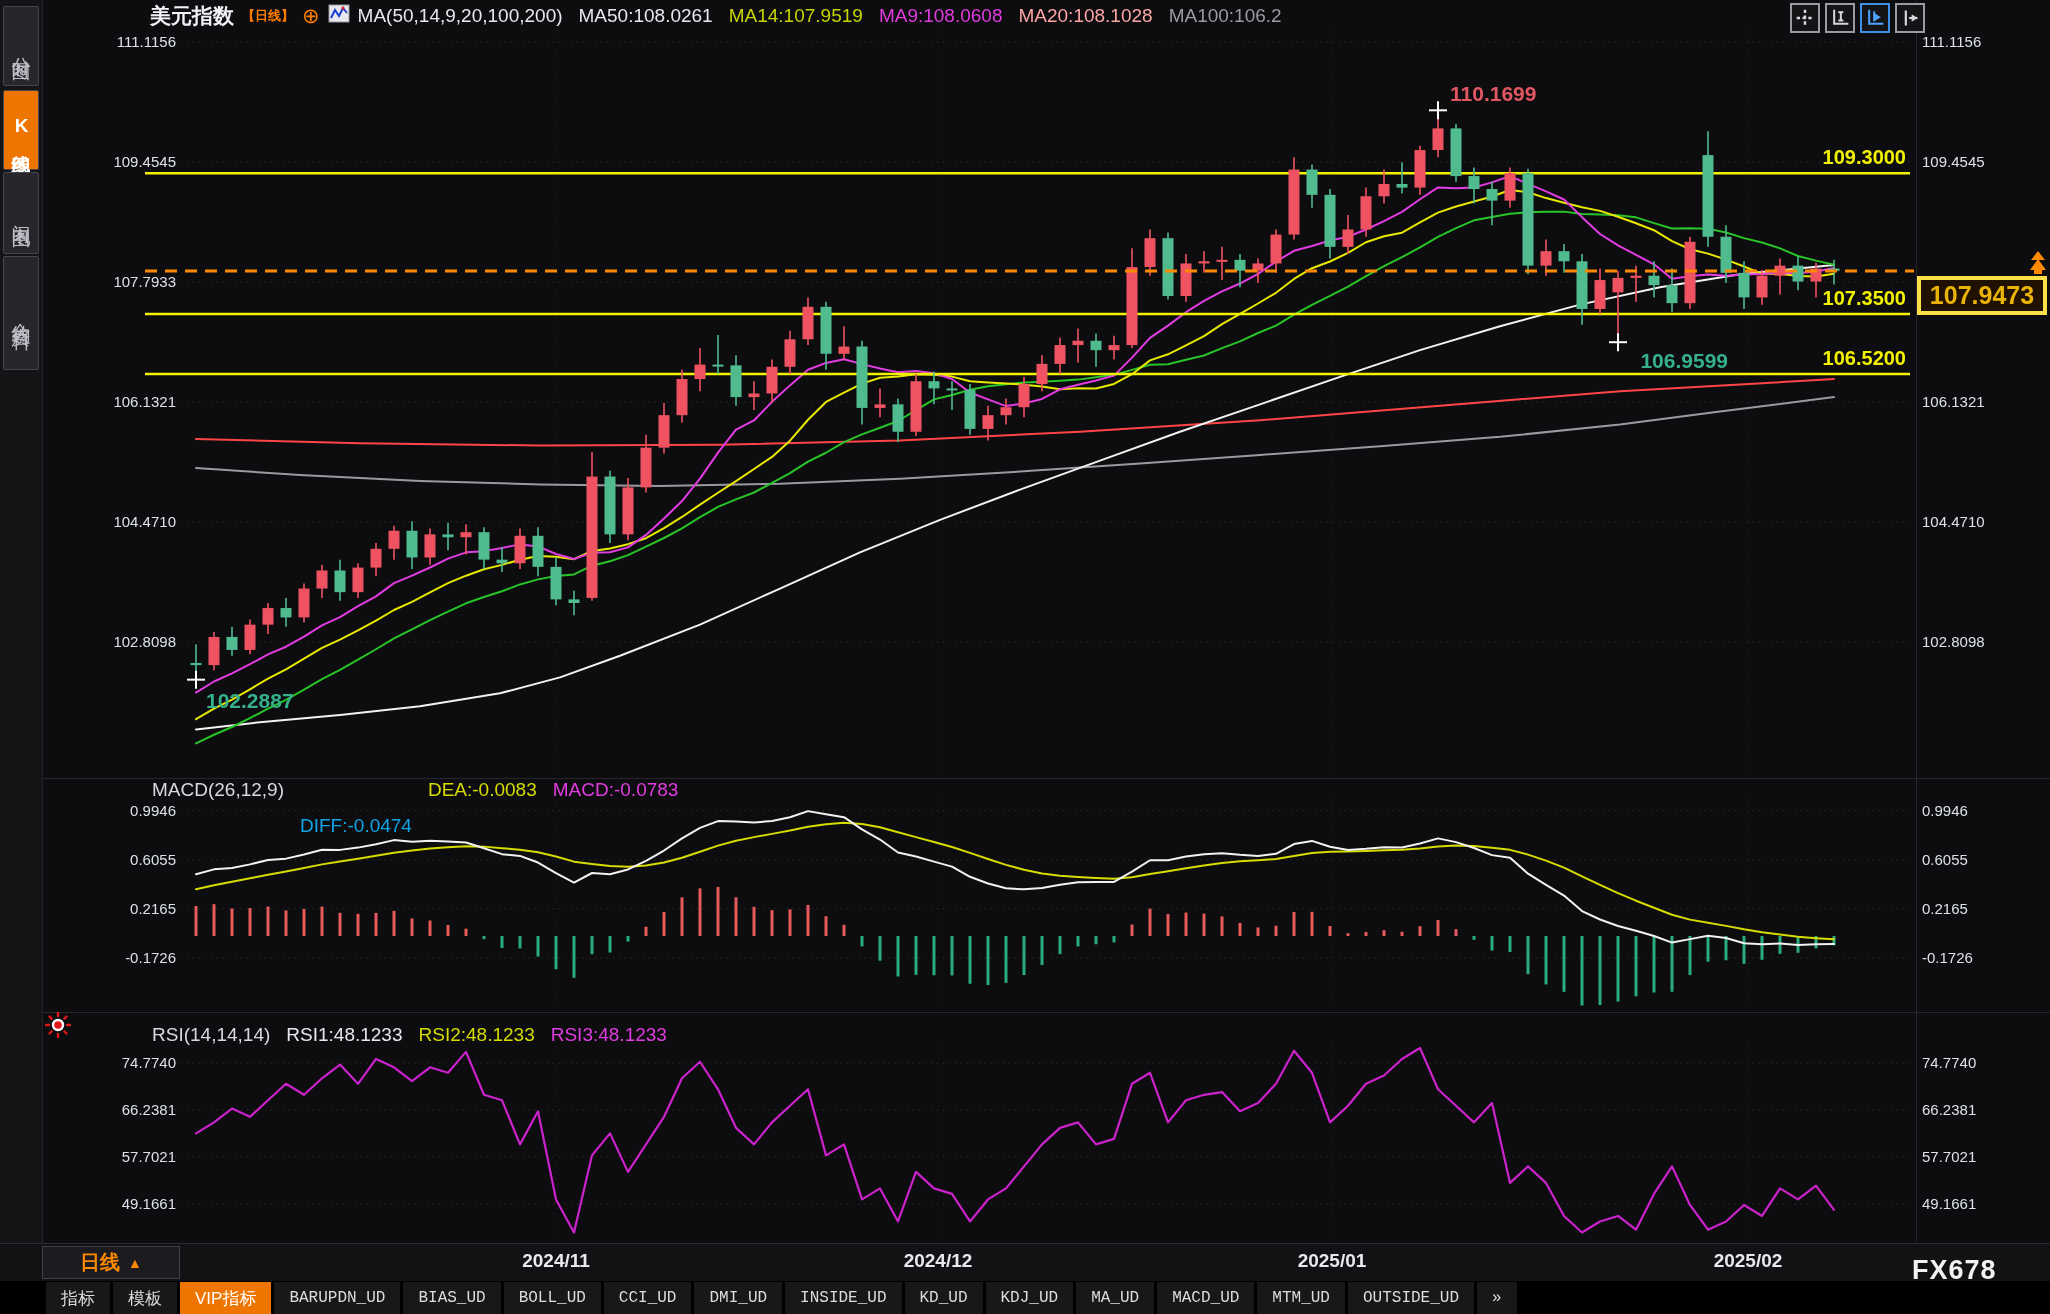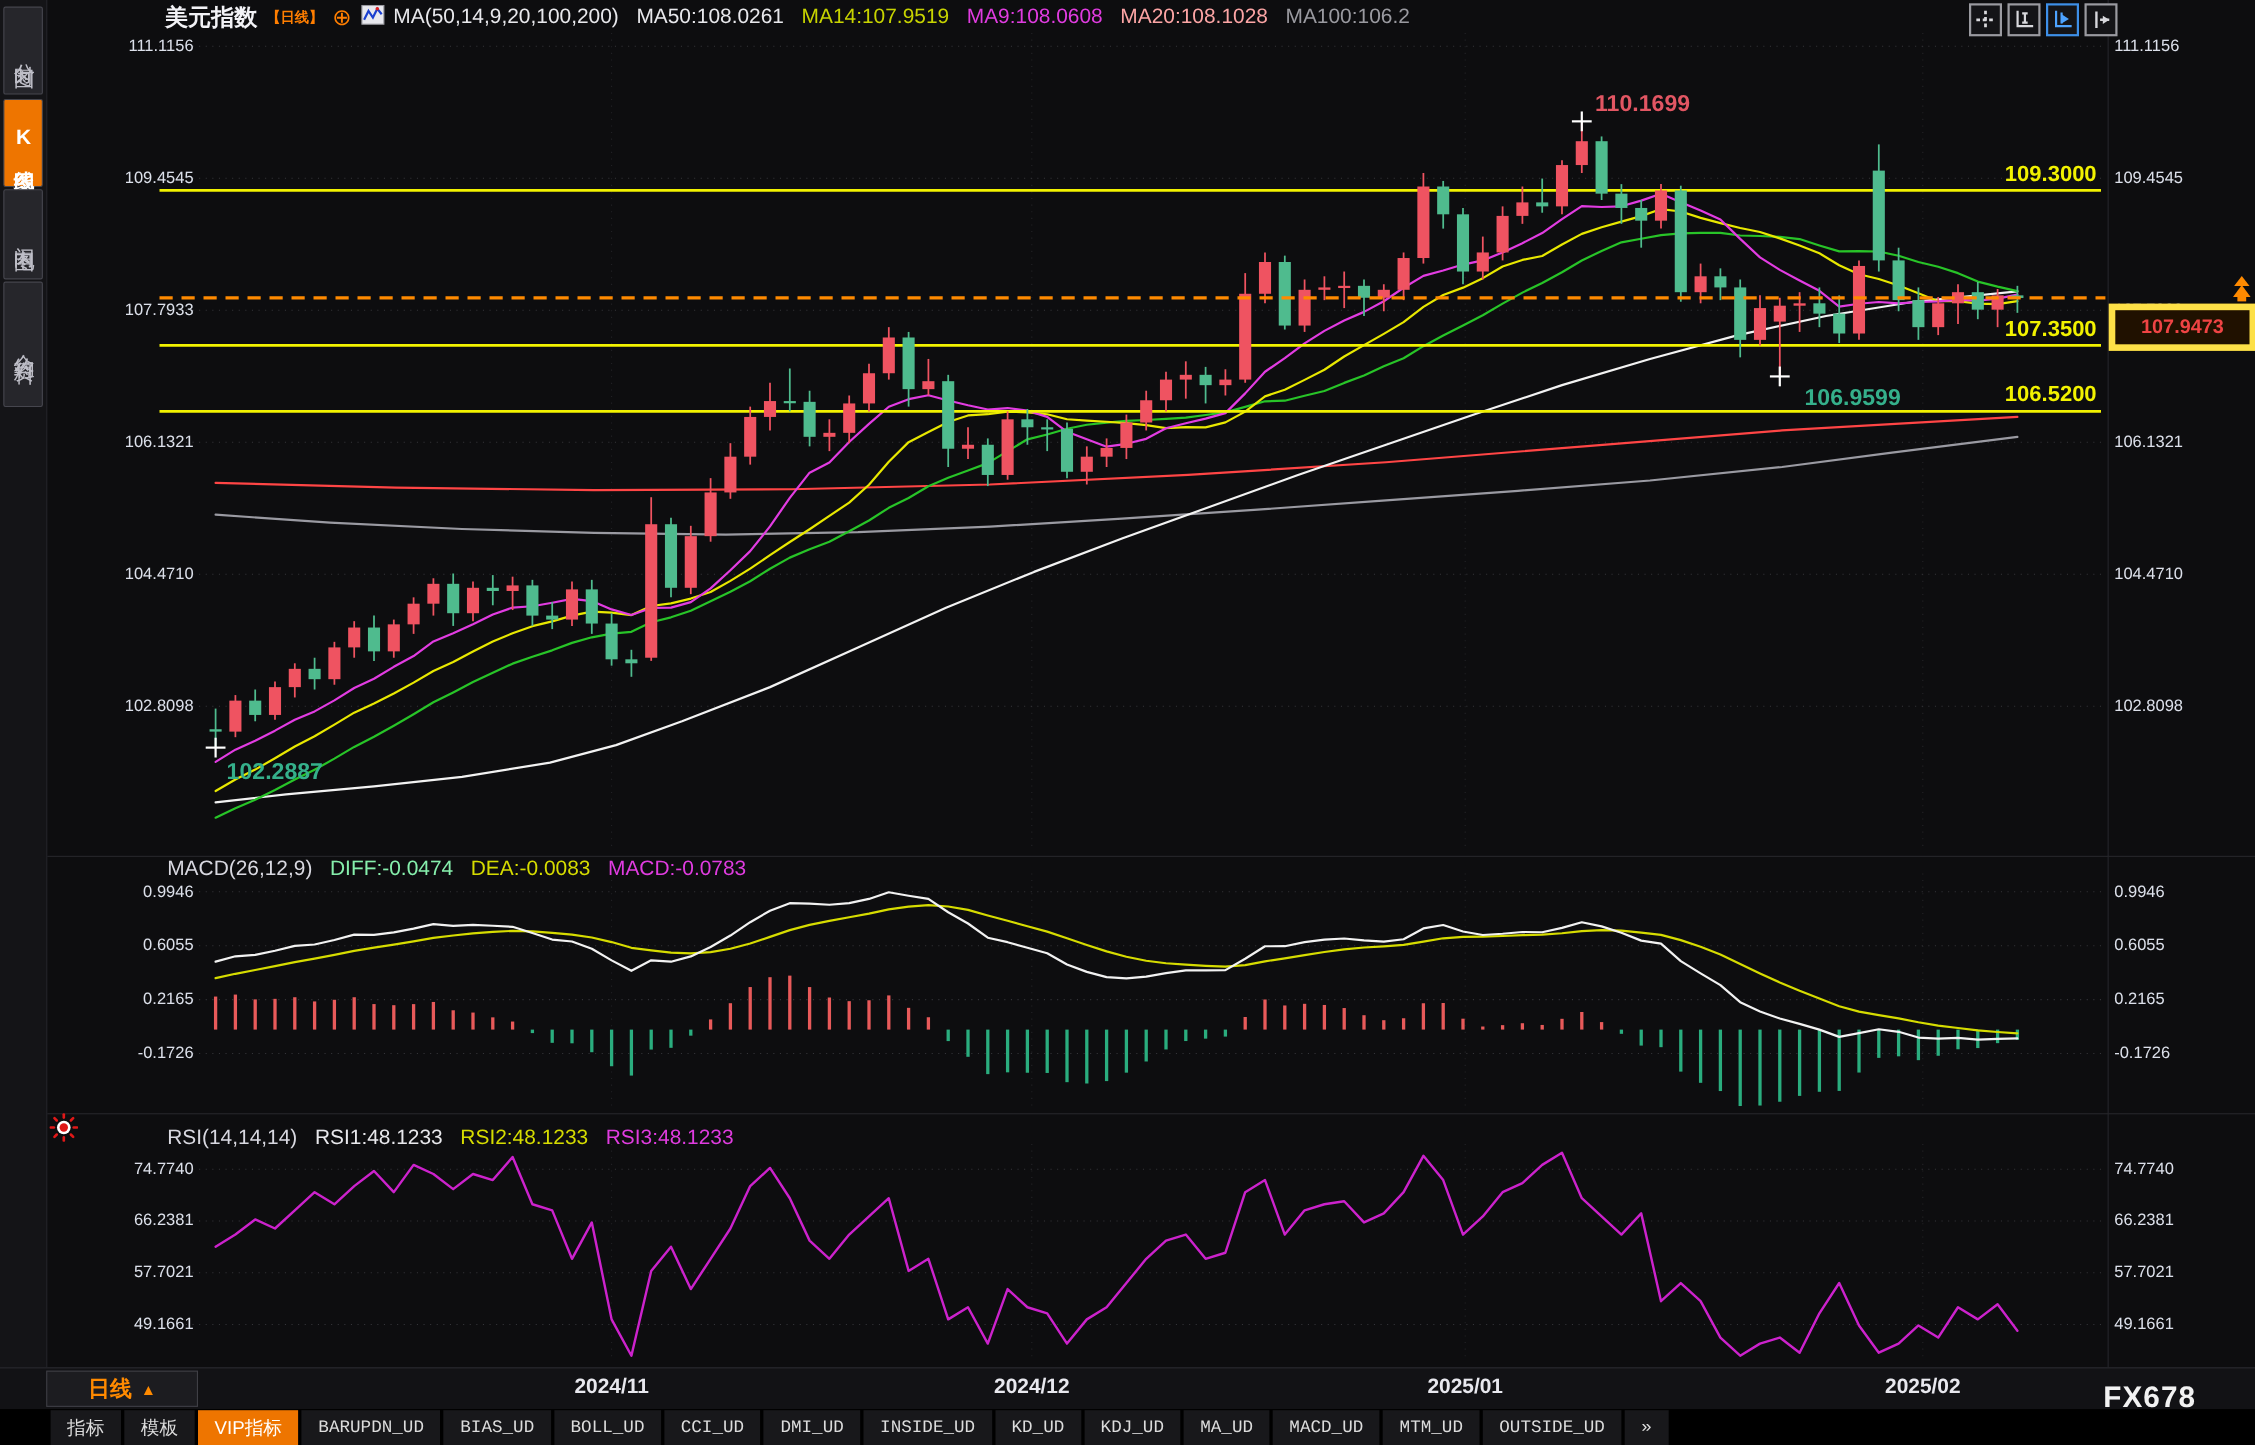--- a/index.html
+++ b/index.html
@@ -18,22 +18,22 @@
   #tr-icons{position:absolute;top:3px;left:1790px;display:flex;gap:5px;}
   .tr-icon{width:26px;height:26px;border:2px solid #9a9aa0;background:#141417;display:flex;align-items:center;justify-content:center;cursor:pointer;}
   .tr-icon.active{border-color:#3d8fe8;}
   
   .axis-label{position:absolute;font-size:15px;color:#dce0ea;line-height:22px;}
   .axis-label.left{left:44px;width:132px;text-align:right;}
   .axis-label.right{left:1922px;width:130px;text-align:left;}
   
   .panel-header{position:absolute;display:flex;gap:16px;font-size:19px;white-space:nowrap;}
   
-  #price-tag{position:absolute;left:1917px;top:276px;width:122px;height:31px;border:6px solid #fde047;
-             background:#201100;color:#ef4444;font-size:18px;font-weight:bold;display:flex;align-items:center;justify-content:center;}
+  #price-tag{position:absolute;left:1917px;top:276px;width:122px;height:31px;border:4px solid #fde047;
+             background:#201100;color:#eab308;font-size:25px;font-weight:bold;display:flex;align-items:center;justify-content:center;}
   #tag-arrows{position:absolute;left:2028px;top:251px;}
   
   #date-row{position:absolute;left:0;top:1243px;width:2050px;height:37px;background:#121215;border-top:1px solid #2c2c31;}
   #period-box{position:absolute;left:42px;top:2px;width:136px;height:31px;border:1px solid #3f3f45;background:#1c1c20;
               color:#ff8a00;font-size:20px;font-weight:bold;display:flex;align-items:center;justify-content:center;gap:8px;cursor:pointer;}
   .date-label{position:absolute;top:6px;color:#e8e8ee;font-size:19px;font-weight:bold;transform:translateX(-50%);}
   #toolbar{position:absolute;left:0;top:1281px;width:2050px;height:33px;background:#000;display:flex;align-items:stretch;}
   .tb-btn{margin:1px 3px 0 0;padding:0 15px;background:#18181b;color:#dcdcdc;font-size:17px;
           display:flex;align-items:center;justify-content:center;cursor:pointer;}
   .tb-btn.mono{font-family:Liberation Mono, monospace;font-size:16px;}
@@ -445,21 +445,21 @@
             <line x1="7" y1="3" x2="7" y2="21"></line>
             <line x1="11" y1="12" x2="21" y2="12"></line>
           </g>
           <polygon points="21,12 14,7.5 14,16.5" fill="#d8d8dc"></polygon>
         </svg>
       </div>
     </div>
 
   <div class="panel-header" id="macd-header" style="left:152px;top:779px">
       <span style="color: rgb(216, 216, 224);">MACD(26,12,9)</span>
-      <span style="color: #86efac;">DIFF:-0.0474</span>
+      <span style="color: #0ea5e9; margin-top: 36px;">DIFF:-0.0474</span>
       <span style="color: rgb(214, 220, 0);">DEA:-0.0083</span>
       <span style="color: rgb(224, 60, 224);">MACD:-0.0783</span>
     </div>
   <div class="panel-header" id="rsi-header" style="left:152px;top:1024px">
       <span style="color: rgb(216, 216, 224);">RSI(14,14,14)</span>
       <span style="color: rgb(232, 232, 236);">RSI1:48.1233</span>
       <span style="color: rgb(214, 220, 0);">RSI2:48.1233</span>
       <span style="color: rgb(224, 60, 224);">RSI3:48.1233</span>
     </div>
 

